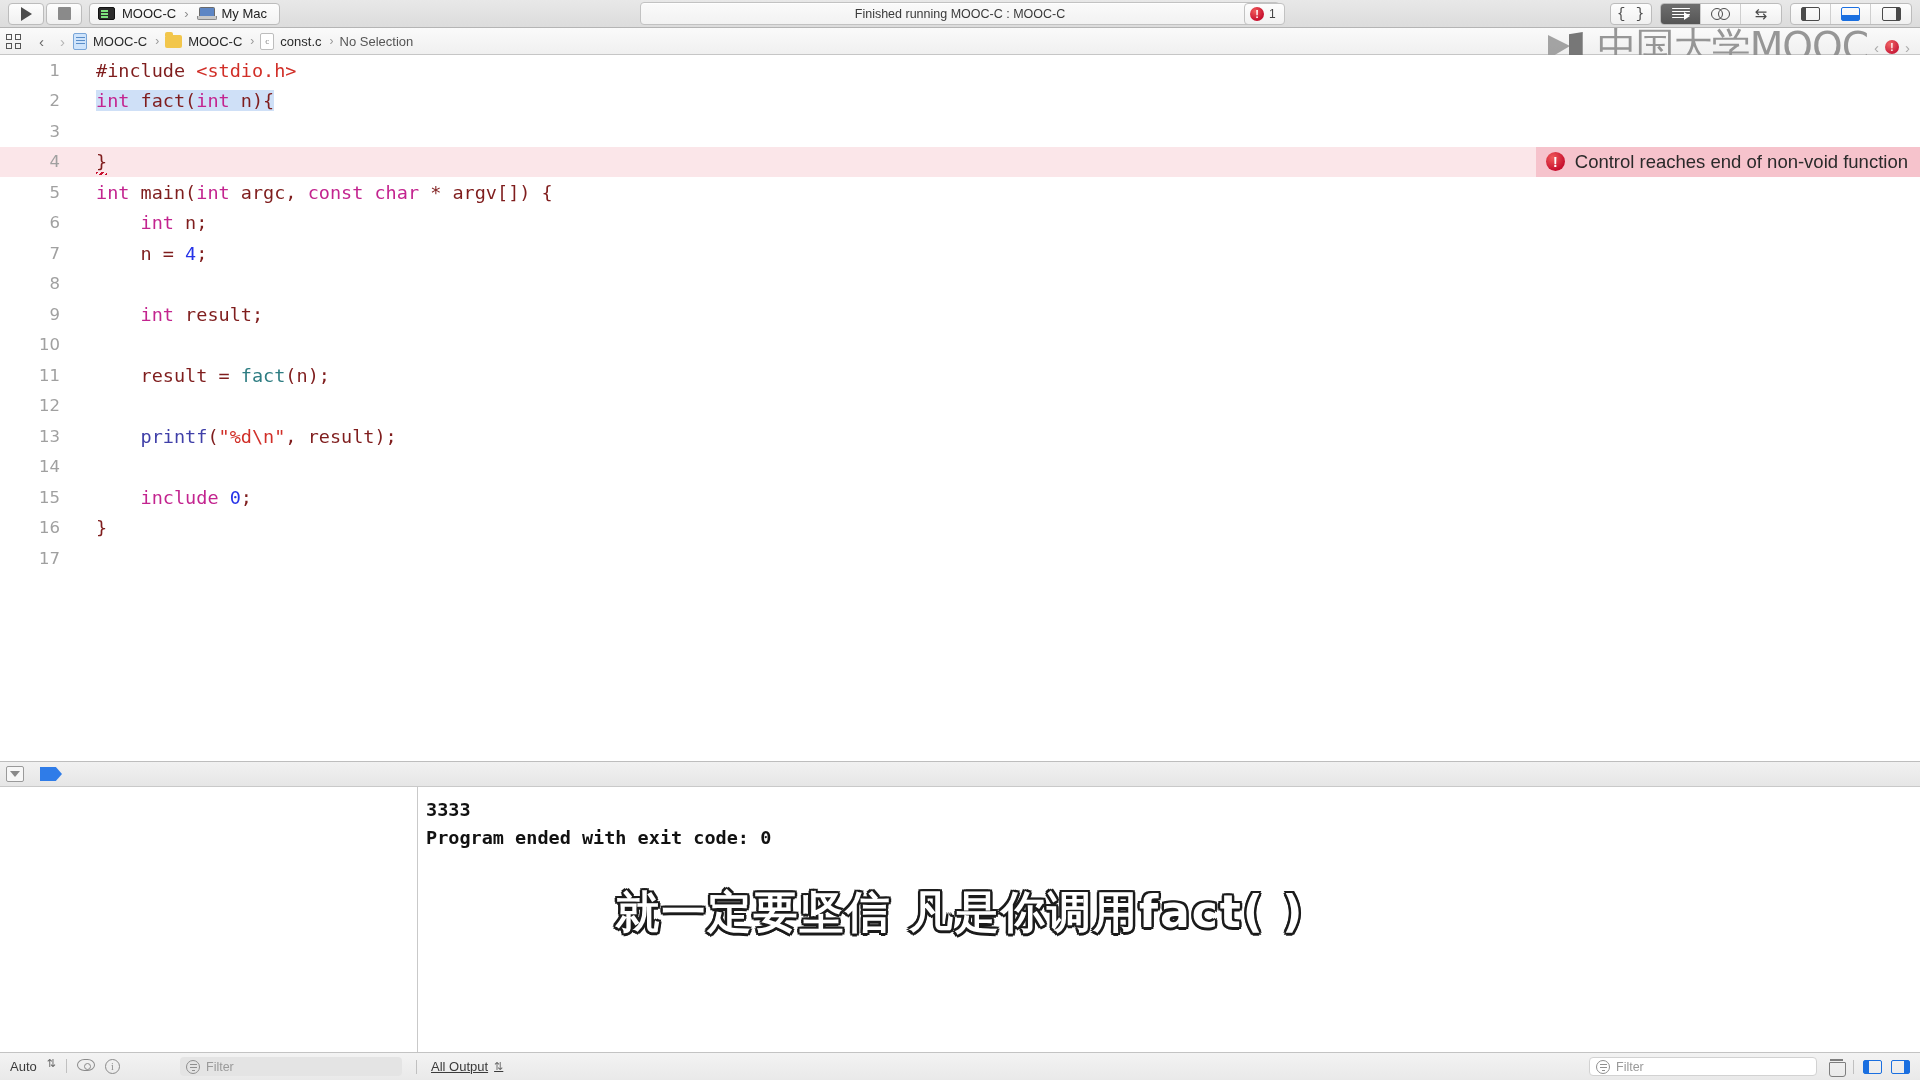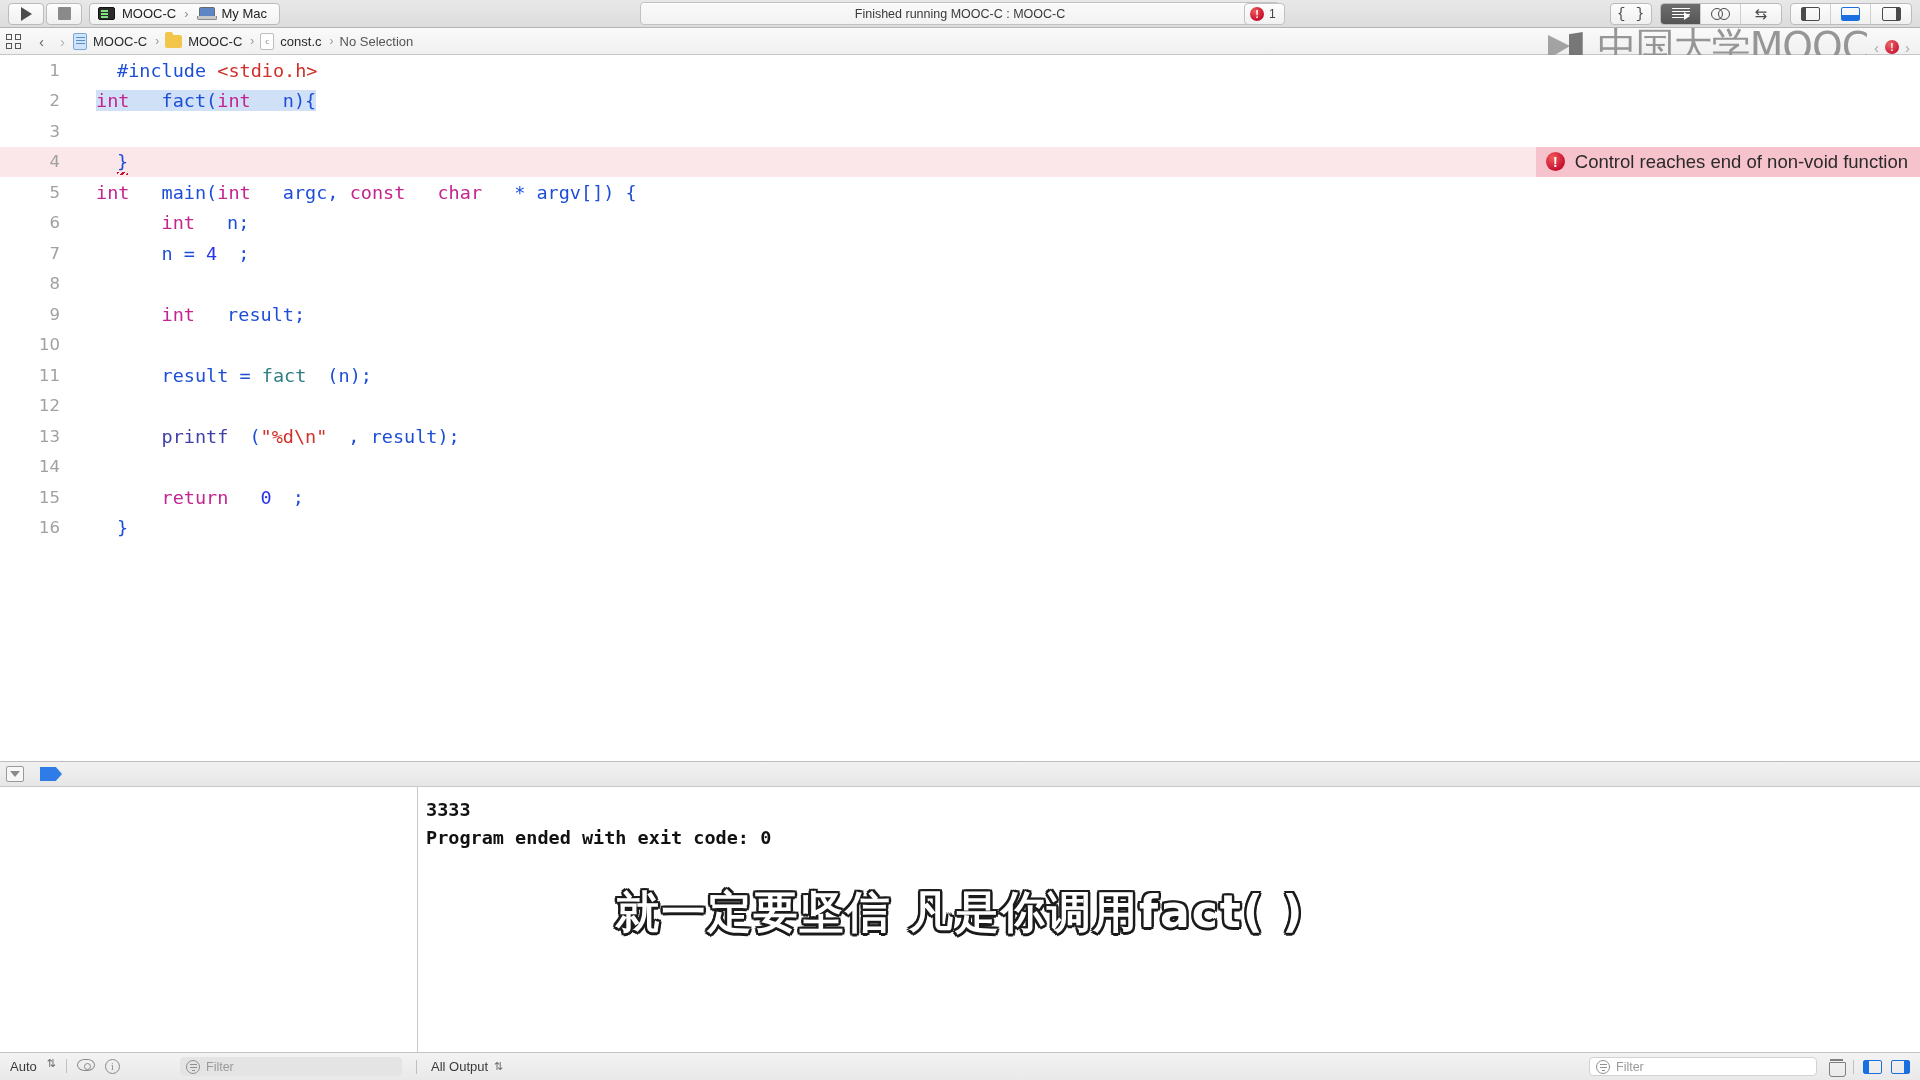--- a/index.html
+++ b/index.html
@@ -178,21 +178,21 @@
     color: #a0a0a0; font-size: 16.5px;
     font-family: "DejaVu Sans", sans-serif;
   }
   .code { padding-left: 24px; position: relative; }
   .sel { background: #cfe0f7; }
   .kw   { color: #c3248f; }
   .str  { color: #d12f28; }
   .num  { color: #2633e8; }
   .fn   { color: #2e7d82; }
   .fnc  { color: #3f3fa8; }
-  .pun  { color: #1d4ed8; margin-left: 21px; }
+  .pun  { color: #7f1d1d; }
   .squig {
     position: relative;
   }
   .squig::after {
     content:''; position:absolute; left:0; right:0; bottom:-3px; height:3px;
     background: repeating-linear-gradient(135deg, #c8102e 0 2px, transparent 2px 4px);
   }
   .err-banner {
     position: absolute; right: 0; top: 0; height: 30.5px;
     display: flex; align-items: center; gap: 10px;
@@ -392,22 +392,23 @@
         <div class="code-line"><span class="ln">5</span><span class="code"><span><span class="kw">int</span><span class="pun"> main(</span><span class="kw">int</span><span class="pun"> argc, </span><span class="kw">const</span><span class="pun"> </span><span class="kw">char</span><span class="pun"> * argv[]) {</span></span></span></div>
         <div class="code-line"><span class="ln">6</span><span class="code"><span><span class="pun">    </span><span class="kw">int</span><span class="pun"> n;</span></span></span></div>
         <div class="code-line"><span class="ln">7</span><span class="code"><span><span class="pun">    n = </span><span class="num">4</span><span class="pun">;</span></span></span></div>
         <div class="code-line"><span class="ln">8</span><span class="code"><span></span></span></div>
         <div class="code-line"><span class="ln">9</span><span class="code"><span><span class="pun">    </span><span class="kw">int</span><span class="pun"> result;</span></span></span></div>
         <div class="code-line"><span class="ln">10</span><span class="code"><span></span></span></div>
         <div class="code-line"><span class="ln">11</span><span class="code"><span><span class="pun">    result = </span><span class="fn">fact</span><span class="pun">(n);</span></span></span></div>
         <div class="code-line"><span class="ln">12</span><span class="code"><span></span></span></div>
         <div class="code-line"><span class="ln">13</span><span class="code"><span><span class="pun">    </span><span class="fnc">printf</span><span class="pun">(</span><span class="str">"%d\n"</span><span class="pun">, result);</span></span></span></div>
         <div class="code-line"><span class="ln">14</span><span class="code"><span></span></span></div>
-        <div class="code-line"><span class="ln">15</span><span class="code"><span><span class="pun">    </span><span class="kw">return</span><span class="pun"> </span><span class="num">0</span><span class="pun">;</span></span></span></div>
+        <div class="code-line"><span class="ln">15</span><span class="code"><span><span class="pun">    </span><span class="kw">include</span><span class="pun"> </span><span class="num">0</span><span class="pun">;</span></span></span></div>
         <div class="code-line"><span class="ln">16</span><span class="code"><span><span class="pun">}</span></span></span></div>
+        <div class="code-line"><span class="ln">17</span><span class="code"><span></span></span></div>
       </div>
   </div>
 
   <div class="debug-bar">
     <span class="collapse-ico"></span>
     <span class="flag-ico"></span>
   </div>
 
   <div class="debug-body">
     <div class="dbg-vars"></div>
@@ -427,21 +428,21 @@
       <span class="info-ico">i</span>
     </div>
 
     <div class="filter-field" style="width:222px;">
       <span class="filter-ico"></span>
       <span>Filter</span>
     </div>
 
     <div style="width:14px"></div>
     <span class="vsep"></span>
-    <div style="display:flex;align-items:center;gap:6px;padding-left:14px;">
+    <div style="display:flex;align-items:center;gap:6px;padding-left:14px;text-decoration:underline;">
       <span>All Output</span>
       <span class="stepper">⇅</span>
     </div>
 
     <div style="flex:1 1 auto"></div>
 
     <div class="filter-field" style="width:228px;background:#fff;border:1px solid #d2d2d2;">
       <span class="filter-ico"></span>
       <span>Filter</span>
     </div>

